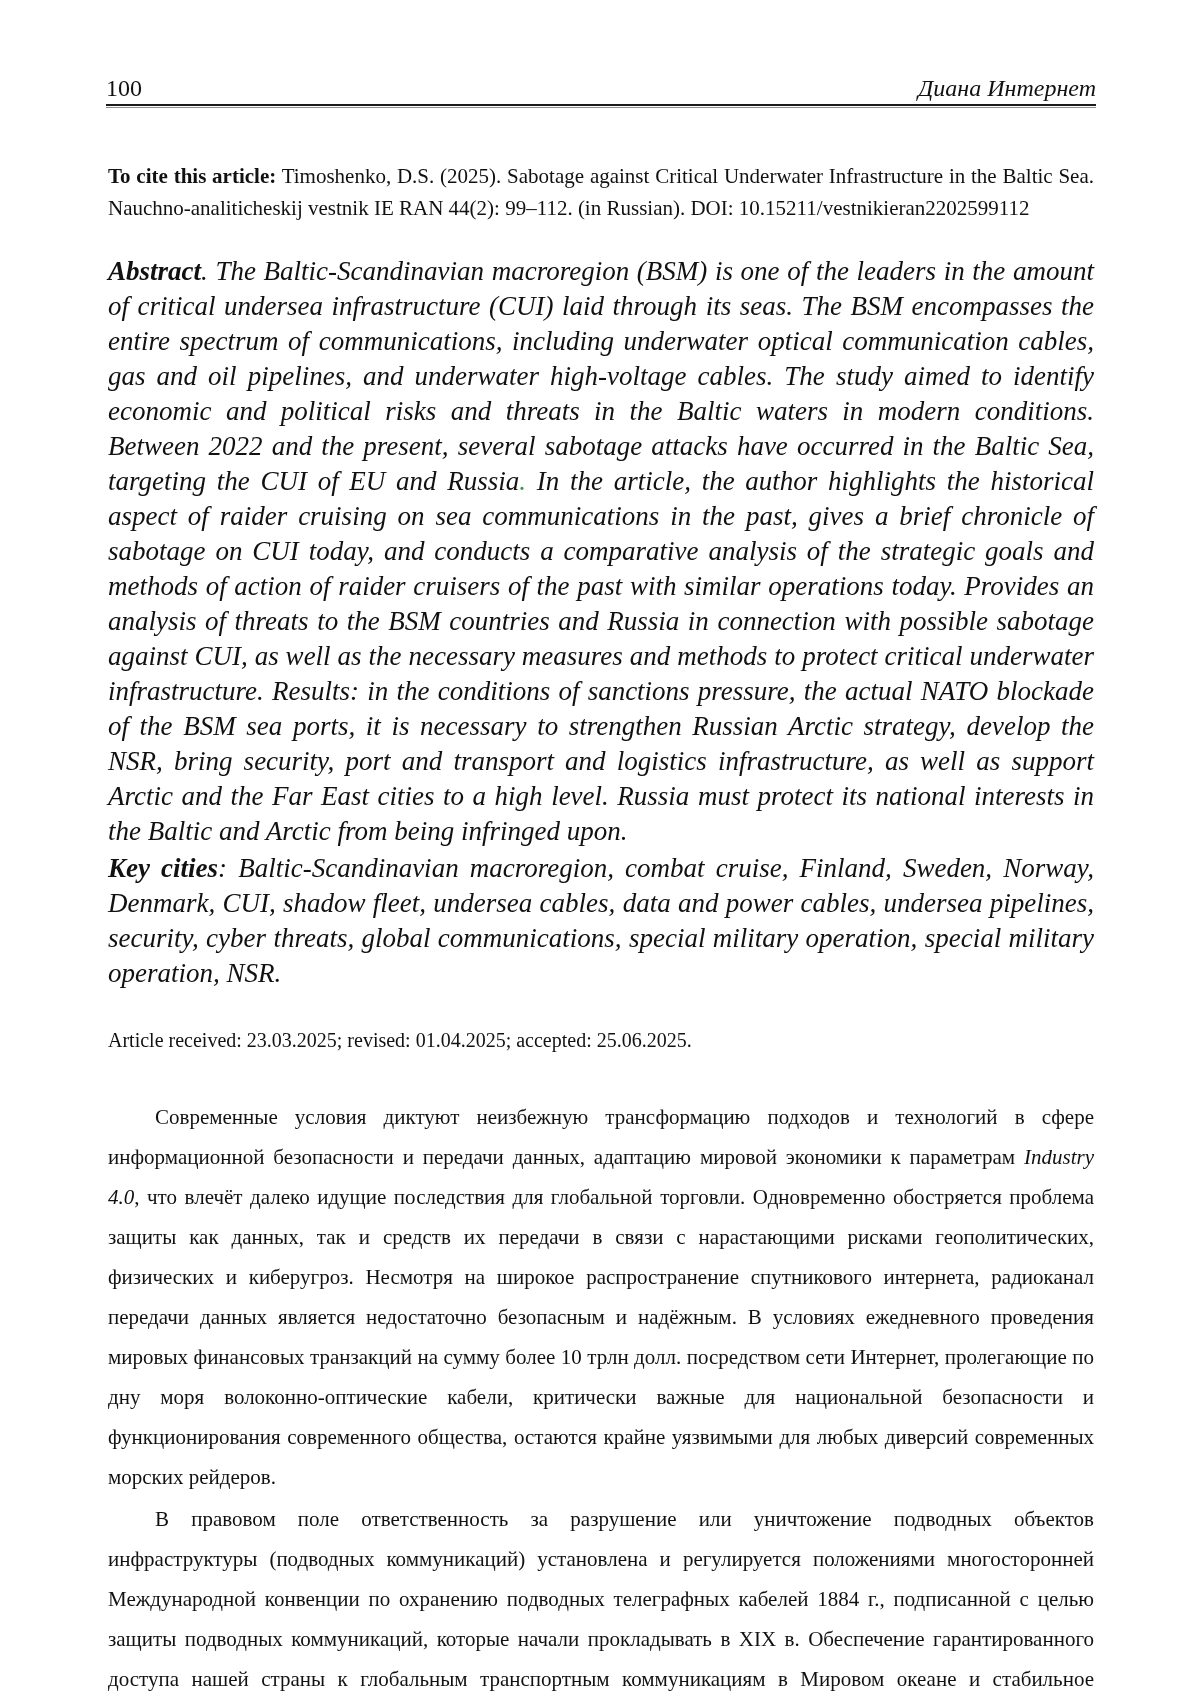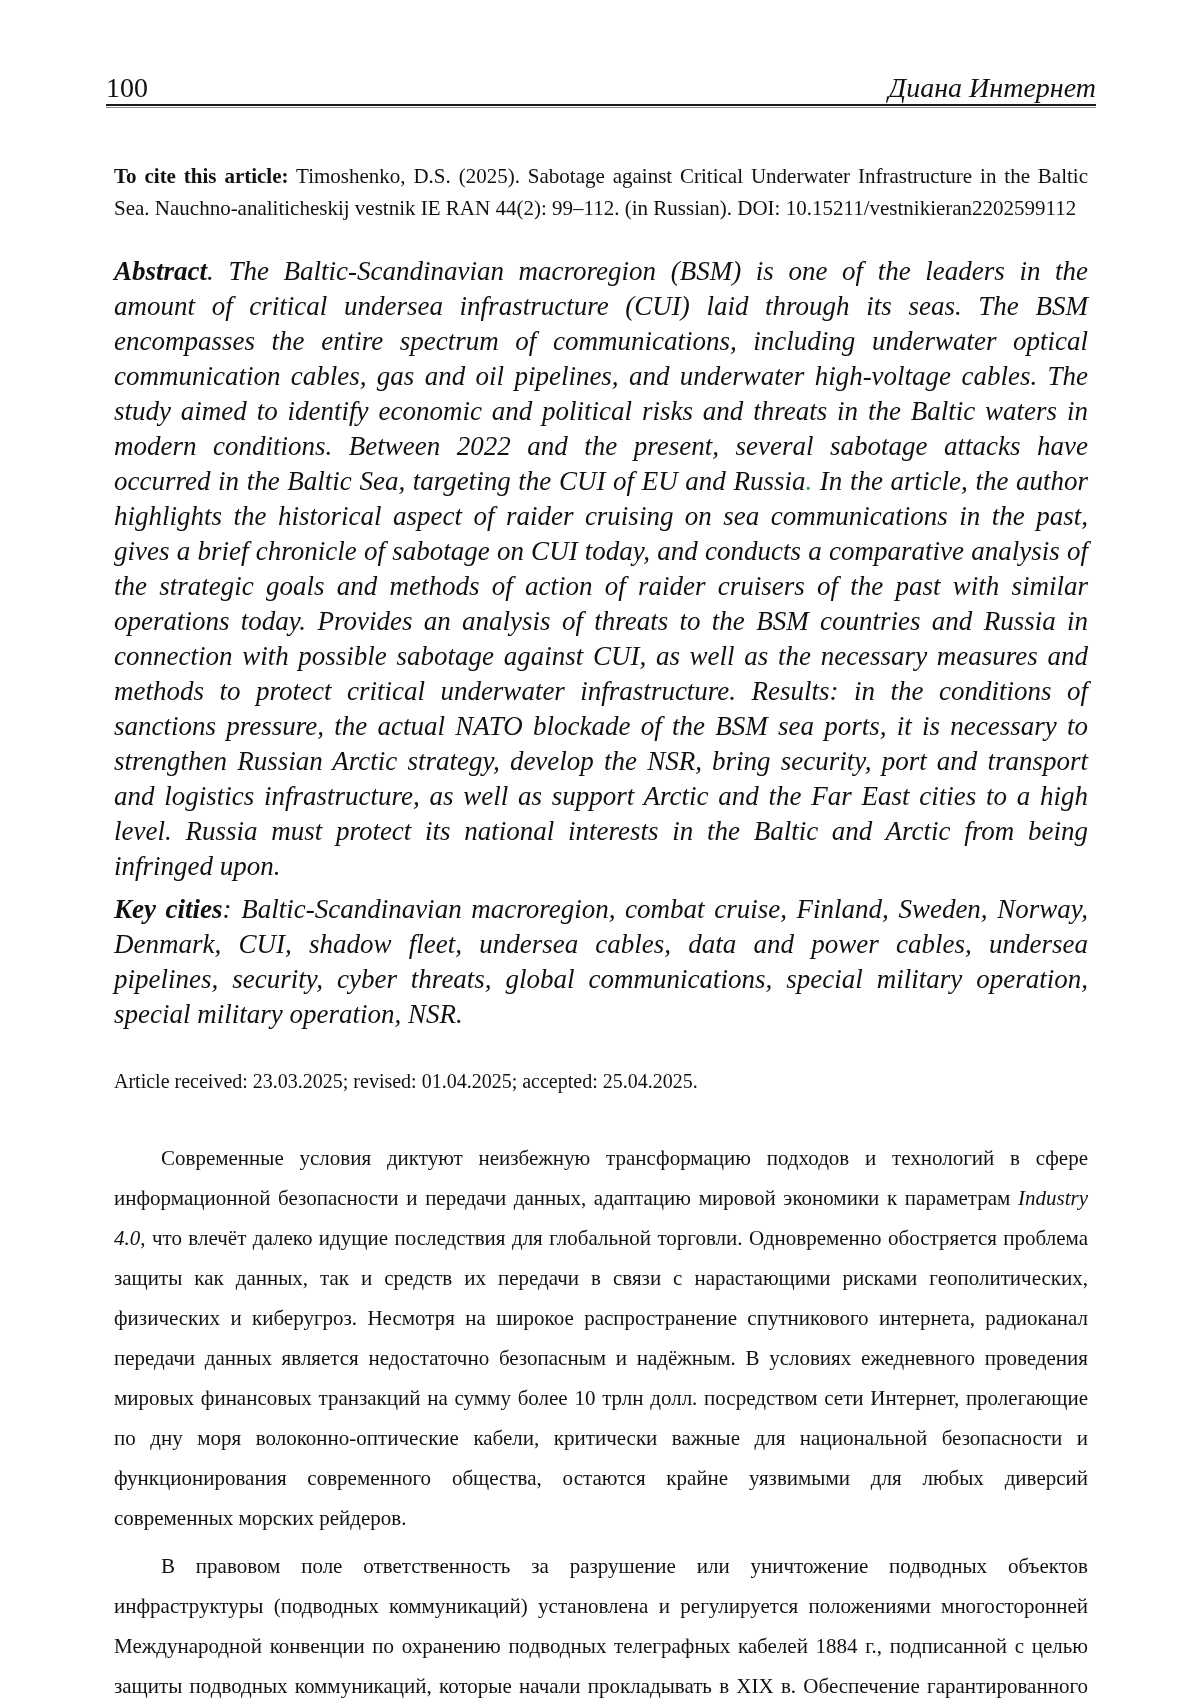--- a/index.html
+++ b/index.html
@@ -17,31 +17,31 @@
   }
   .page {
     padding: 76px 104px 0 106px;
     box-sizing: border-box;
   }
   
   .running-head {
     display: flex;
     justify-content: space-between;
     align-items: baseline;
-    font-size: 28px;
+    font-size: 24px;
     line-height: 24px;
   }
   .running-head .author {
     font-style: italic;
   }
   .head-rule { margin-top: 4px; }
   .rule-thick { height: 2px; background: #1b1b1b; }
   .rule-thin  { height: 1px; background: #8f8f8f; margin-top: 1px; }
 
-  p { margin: 8px; }
+  p { margin: 2px; }
 
   .citation {
     margin-top: 52px;
     font-size: 21px;
     line-height: 32px;
     text-align: justify;
   }
   .citation .lbl { font-weight: bold; }
 
   .abstract, .keywords {
@@ -90,21 +90,21 @@
     <div class="rule-thick"></div>
     <div class="rule-thin"></div>
   </div>
 
   <p class="citation"><span class="lbl">To cite this article:</span><span> Timoshenko, D.S. (2025). Sabotage against Critical Underwater Infrastructure in the Baltic Sea. Nauchno-analiticheskij vestnik IE RAN 44(2): 99–112. (in Russian). DOI: 10.15211/vestnikieran2202599112</span></p>
 
   <p class="abstract"><span class="bi">Abstract</span><span>. The Baltic-Scandinavian macroregion (BSM) is one of the leaders in the amount of critical undersea infrastructure (CUI) laid through its seas. The BSM encompasses the entire spectrum of communications, including underwater optical communication cables, gas and oil pipelines, and underwater high-voltage cables. The study aimed to identify economic and political risks and threats in the Baltic waters in modern conditions. Between 2022 and the present, several sabotage attacks have occurred in the Baltic Sea, targeting the CUI of EU and Russia</span><span class="green-period">.</span><span> In the article, the author highlights the historical aspect of raider cruising on sea communications in the past, gives a brief chronicle of sabotage on CUI today, and conducts a comparative analysis of the strategic goals and methods of action of raider cruisers of the past with similar operations today. Provides an analysis of threats to the BSM countries and Russia in connection with possible sabotage against CUI, as well as the necessary measures and methods to protect critical underwater infrastructure. Results: in the conditions of sanctions pressure, the actual NATO blockade of the BSM sea ports, it is necessary to strengthen Russian Arctic strategy, develop the NSR, bring security, port and transport and logistics infrastructure, as well as support Arctic and the Far East cities to a high level. Russia must protect its national interests in the Baltic and Arctic from being infringed upon.</span></p>
 
   <p class="keywords"><span class="bi">Key cities</span><span>: Baltic-Scandinavian macroregion, combat cruise, Finland, Sweden, Norway, Denmark, CUI, shadow fleet, undersea cables, data and power cables, undersea pipelines, security, cyber threats, global communications, special military operation, special military operation, NSR.</span></p>
 
-  <p class="dates">Article received: 23.03.2025; revised: 01.04.2025; accepted: 25.04.2025.</p>
+  <p class="dates">Article received: 23.03.2025; revised: 01.04.2025; accepted: 25.06.2025.</p>
 
   <p class="body-para body-start"><span>Современные условия диктуют неизбежную трансформацию подходов и технологий в сфере информационной безопасности и передачи данных, адаптацию мировой экономики к параметрам </span><i>Industry 4.0</i><span>, что влечёт далеко идущие последствия для глобальной торговли. Одновременно обостряется проблема защиты как данных, так и средств их передачи в связи с нарастающими рисками геополитических, физических и киберугроз. Несмотря на широкое распространение спутникового интернета, радиоканал передачи данных является недостаточно безопасным и надёжным. В условиях ежедневного проведения мировых финансовых транзакций на сумму более 10 трлн долл. посредством сети Интернет, пролегающие по дну моря волоконно-оптические кабели, критически важные для национальной безопасности и функционирования современного общества, остаются крайне уязвимыми для любых диверсий современных морских рейдеров.</span></p>
 
   <p class="body-para">В правовом поле ответственность за разрушение или уничтожение подводных объектов инфраструктуры (подводных коммуникаций) установлена и регулируется положениями многосторонней Международной конвенции по охранению подводных телеграфных кабелей 1884 г., подписанной с целью защиты подводных коммуникаций, которые начали прокладывать в XIX в. Обеспечение гарантированного доступа нашей страны к глобальным транспортным коммуникациям в Мировом океане и стабильное функционирование жизненно важных морских (океанских) коммуникаций закреплены в подп. 7, 10 п. IX документа «Порядок использования инструментов национальной морской политики для защиты национальных интересов Российской Федерации в Мировом океане» Морской доктрины РФ.</p>
 
   <p class="journal-footer">Научно-аналитический вестник ИЕ РАН, 2025, № 2</p>
 
 </div>
 
 </body></html>

